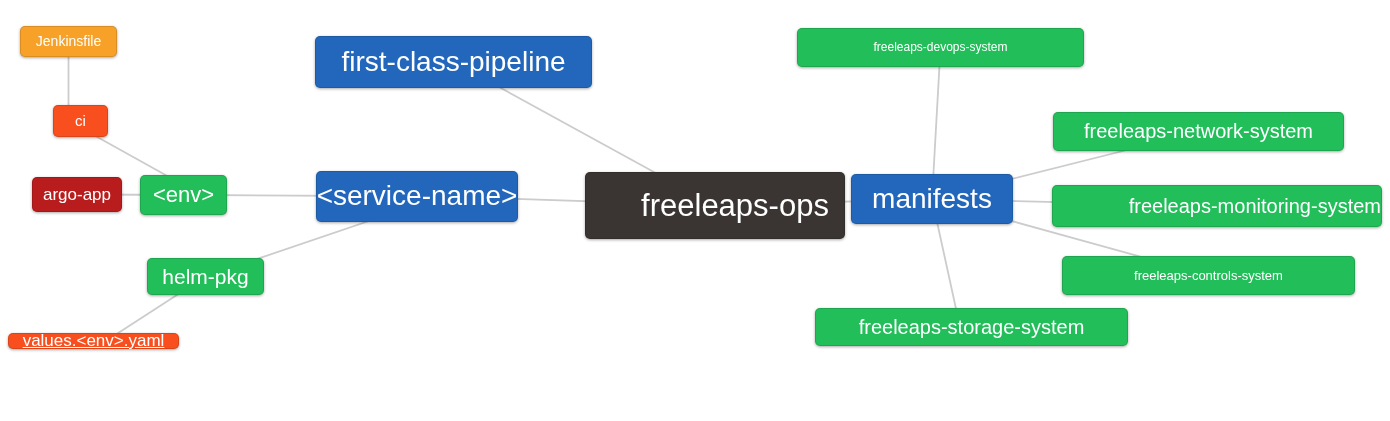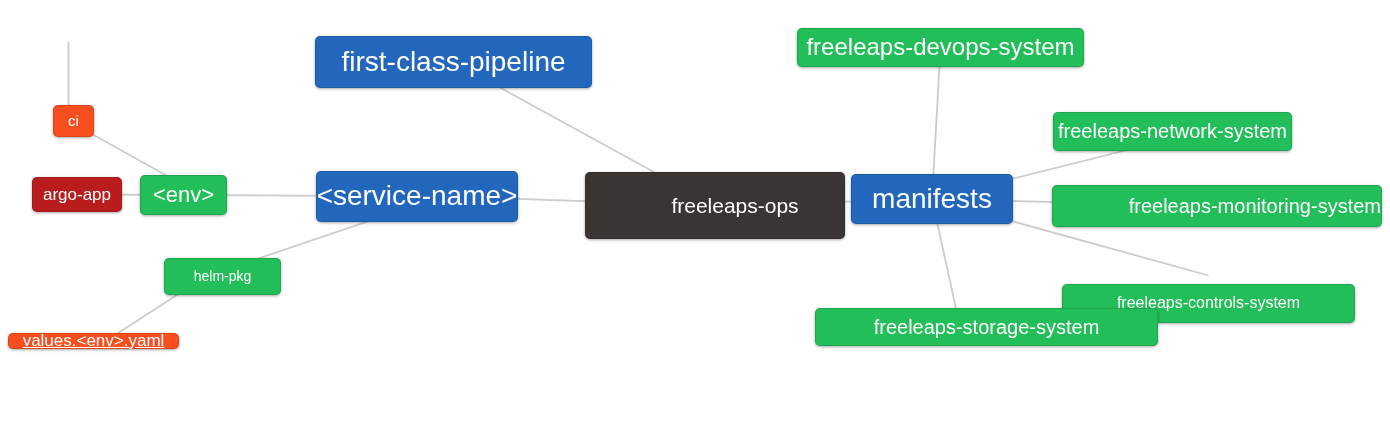--- a/index.html
+++ b/index.html
@@ -56,55 +56,58 @@
       <line x1="93.5" y1="349" x2="205.5" y2="276.5" stroke="#cccccc" stroke-width="1.8"></line>
       <line x1="453.5" y1="62" x2="715" y2="205.5" stroke="#cccccc" stroke-width="1.8"></line>
       <line x1="441" y1="196.5" x2="715" y2="205.5" stroke="#cccccc" stroke-width="1.8"></line>
       <line x1="715" y1="205.5" x2="932" y2="199" stroke="#cccccc" stroke-width="1.8"></line>
       <line x1="932" y1="199" x2="940.5" y2="47.5" stroke="#cccccc" stroke-width="1.8"></line>
       <line x1="932" y1="199" x2="1200.5" y2="131.5" stroke="#cccccc" stroke-width="1.8"></line>
       <line x1="932" y1="199" x2="1217" y2="206" stroke="#cccccc" stroke-width="1.8"></line>
       <line x1="932" y1="199" x2="1208.5" y2="275.5" stroke="#cccccc" stroke-width="1.8"></line>
       <line x1="932" y1="199" x2="960" y2="327" stroke="#cccccc" stroke-width="1.8"></line>
     </svg>
-    <div class="node" style="left: 53px; top: 105px; width: 41px; height: 32px; background: rgb(249, 78, 29); font-size: 15px;">
+<div class="node" style="left: 20px; top: 26px; width: 97px; height: 31px; background: rgb(247, 161, 40); font-size: 14px;">
+      <span>Jenkinsfile</span>
+    </div>
+    <div class="node" style="left: 53px; top: 105px; width: 55px; height: 32px; background: rgb(249, 78, 29); font-size: 15px;">
       <span>ci</span>
     </div>
     <div class="node" style="left: 32px; top: 177px; width: 90px; height: 35px; background: #b91c1c; font-size: 17px;">
       <span>argo-app</span>
     </div>
     <div class="node" style="left: 140px; top: 175px; width: 87px; height: 40px; background: rgb(34, 190, 90); font-size: 22px;">
       <span>&lt;env&gt;</span>
     </div>
-    <div class="node" style="left: 147px; top: 258px; width: 117px; height: 37px; background: rgb(34, 190, 90); font-size: 14px; margin-left: 17px;">
+    <div class="node" style="left: 147px; top: 258px; width: 117px; height: 37px; background: rgb(34, 190, 90); font-size: 21px;">
       <span>helm-pkg</span>
     </div>
     <div class="node" style="left: 8px; top: 333px; width: 171px; height: 16px; background: rgb(249, 78, 29); font-size: 17px; text-decoration: underline;">
       <span>values.&lt;env&gt;.yaml</span>
     </div>
     <div class="node" style="left: 315px; top: 36px; width: 277px; height: 52px; background: rgb(34, 103, 187); font-size: 28px;">
       <span>first-class-pipeline</span>
     </div>
     <div class="node" style="left: 316px; top: 171px; width: 202px; height: 51px; background: rgb(34, 103, 187); font-size: 28px;">
       <span>&lt;service-name&gt;</span>
     </div>
-    <div class="node" style="left: 585px; top: 172px; width: 260px; height: 67px; background: rgb(58, 53, 51); font-size: 21px; padding-left: 40px;">
+    <div class="node" style="left: 585px; top: 172px; width: 260px; height: 67px; background: rgb(58, 53, 51); font-size: 31px; padding-left: 40px;">
       <span>freeleaps-ops</span>
     </div>
     <div class="node" style="left: 851px; top: 174px; width: 162px; height: 50px; background: rgb(34, 103, 187); font-size: 28px;">
       <span>manifests</span>
     </div>
-    <div class="node" style="left: 797px; top: 28px; width: 287px; height: 39px; background: rgb(34, 190, 90); font-size: 24px;">
+    <div class="node" style="left: 797px; top: 28px; width: 287px; height: 39px; background: rgb(34, 190, 90); font-size: 12px;">
       <span>freeleaps-devops-system</span>
     </div>
-    <div class="node" style="left: 1053px; top: 112px; width: 239px; height: 39px; background: rgb(34, 190, 90); font-size: 20px;">
+    <div class="node" style="left: 1053px; top: 112px; width: 291px; height: 39px; background: rgb(34, 190, 90); font-size: 20px;">
       <span>freeleaps-network-system</span>
     </div>
     <div class="node" style="left: 1052px; top: 185px; width: 330px; height: 42px; background: rgb(34, 190, 90); font-size: 20px; justify-content: flex-end;">
       <span>freeleaps-monitoring-system</span>
     </div>
-    <div class="node" style="left: 1062px; top: 256px; width: 293px; height: 39px; background: rgb(34, 190, 90); font-size: 16px; margin-top: 28px;">
+    <div class="node" style="left: 1062px; top: 256px; width: 293px; height: 39px; background: rgb(34, 190, 90); font-size: 13px;">
       <span>freeleaps-controls-system</span>
     </div>
-    <div class="node" style="left: 815px; top: 308px; width: 343px; height: 38px; background: rgb(34, 190, 90); font-size: 20px;">
+    <div class="node" style="left: 815px; top: 308px; width: 313px; height: 38px; background: rgb(34, 190, 90); font-size: 20px;">
       <span>freeleaps-storage-system</span>
     </div>
   </div>
 
 </body></html>

